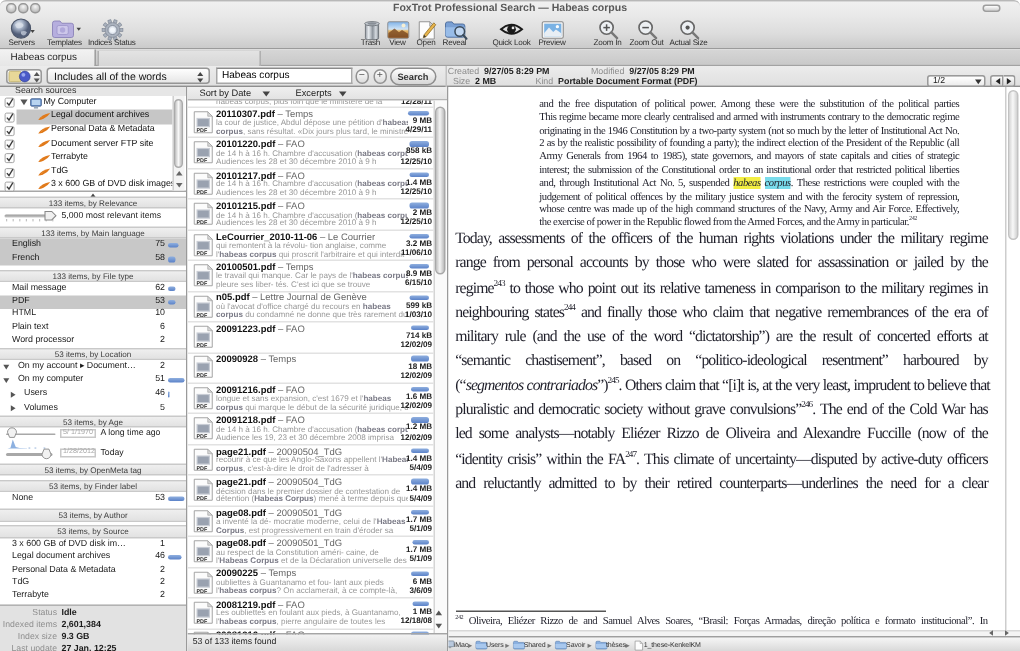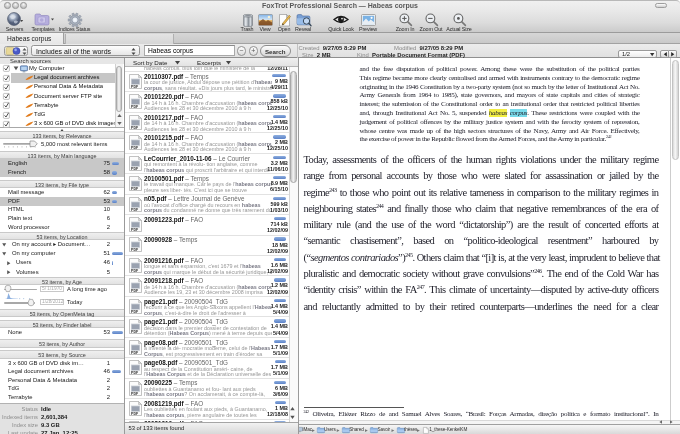--- a/index.html
+++ b/index.html
@@ -704,36 +704,38 @@
 <div class="abs" style="left:0;top:363.5px;width:173px;height:12.5px;background:linear-gradient(#f2f2f2,#d8d8d8);border-top:1px solid #a5a5a5;box-sizing:border-box;">
 <div style="position:absolute;left:3.5px;top:2.6px;font-size:5.8px;color:#222;">53 of 133 items found</div>
     </div>
 </div>
 <div class="abs" style="left:298px;top:58px;width:1px;height:376px;background:#9a9a9a;"></div>
 <div class="abs serif" style="left:299px;top:58px;width:381px;height:376px;background:#fff;overflow:hidden;">
 <div class="abs" style="left:60.5px;top:7.0px;width:280px;font-size:7.1px;letter-spacing:-0.3px;color:#23232e;">
 <div class="jline" style="height:8.8px;line-height:8.8px;overflow:visible;white-space:nowrap;">and the free disputation of political power. Among these were the substitution of the political parties</div>
 <div class="jline" style="height:8.8px;line-height:8.8px;overflow:visible;white-space:nowrap;">This regime became more clearly centralised and armed with instruments contrary to the democratic regime</div>
 <div class="jline" style="height:8.8px;line-height:8.8px;overflow:visible;white-space:nowrap;">originating in the 1946 Constitution by a two-party system (not so much by the letter of Institutional Act No.</div>
+<div class="jline" style="height:8.8px;line-height:8.8px;overflow:visible;white-space:nowrap;">2 as by the realistic possibility of founding a party); the indirect election of the President of the Republic (all</div>
 <div class="jline" style="height:8.8px;line-height:8.8px;overflow:visible;white-space:nowrap;">Army Generals from 1964 to 1985), state governors, and mayors of state capitals and cities of strategic</div>
 <div class="jline" style="height:8.8px;line-height:8.8px;overflow:visible;white-space:nowrap;">interest; the submission of the Constitutional order to an institutional order that restricted political liberties</div>
 <div class="jline" style="height:8.8px;line-height:8.8px;overflow:visible;white-space:nowrap;">and, through Institutional Act No. 5, suspended <i style="background:#f3ee43;">habeas</i> <i style="background:#79dcec;">corpus</i>. These restrictions were coupled with the</div>
 <div class="jline" style="height:8.8px;line-height:8.8px;overflow:visible;white-space:nowrap;">judgement of political offences by the military justice system and with the ferocity system of repression,</div>
-<div class="jline" style="height:8.8px;line-height:8.8px;overflow:visible;white-space:nowrap;">whose centre was made up of the high sectors structures of the Navy, Army and Air Force. Effectively,</div>
+<div class="jline" style="height:8.8px;line-height:8.8px;overflow:visible;white-space:nowrap;">whose centre was made up of the high command structures of the Navy, Army and Air Force. Effectively,</div>
 <div class="" style="height:8.8px;line-height:8.8px;overflow:visible;white-space:nowrap;">the exercise of power in the Republic flowed from the Armed Forces, and the Army in particular.<sup>242</sup></div>
 </div>
 <div class="abs" style="left:4.5px;top:94px;width:355px;font-size:10.5px;letter-spacing:-0.6px;word-spacing:0.2px;color:#1f1f2a;">
 <div class="jline" style="height:16.3px;line-height:16.3px;white-space:nowrap;">Today, assessments of the officers of the human rights violations under the military regime</div>
 <div class="jline" style="height:16.3px;line-height:16.3px;white-space:nowrap;">range from personal accounts by those who were slated for assassination or jailed by the</div>
 <div class="jline" style="height:16.3px;line-height:16.3px;white-space:nowrap;">regime<sup>243</sup> to those who point out its relative tameness in comparison to the military regimes in</div>
 <div class="jline" style="height:16.3px;line-height:16.3px;white-space:nowrap;">neighbouring states<sup>244</sup> and finally those who claim that negative remembrances of the era of</div>
 <div class="jline" style="height:16.3px;line-height:16.3px;white-space:nowrap;">military rule (and the use of the word “dictatorship”) are the result of concerted efforts at</div>
 <div class="jline" style="height:16.3px;line-height:16.3px;white-space:nowrap;">“semantic chastisement”, based on “politico-ideological resentment” harboured by</div>
 <div class="jline" style="height:16.3px;line-height:16.3px;white-space:nowrap;">(“<i>segmentos contrariados</i>”)<sup>245</sup>. Others claim that “[i]t is, at the very least, imprudent to believe that</div>
 <div class="jline" style="height:16.3px;line-height:16.3px;white-space:nowrap;">pluralistic and democratic society without grave convulsions”<sup>246</sup>. The end of the Cold War has</div>
+<div class="jline" style="height:16.3px;line-height:16.3px;white-space:nowrap;">led some analysts—notably Eliézer Rizzo de Oliveira and Alexandre Fuccille (now of the</div>
 <div class="jline" style="height:16.3px;line-height:16.3px;white-space:nowrap;">“identity crisis” within the FA<sup>247</sup>. This climate of uncertainty—disputed by active-duty officers</div>
 <div class="jline" style="height:16.3px;line-height:16.3px;white-space:nowrap;">and reluctantly admitted to by their retired counterparts—underlines the need for a clear</div>
 </div>
 <div class="abs" style="left:4.5px;top:349px;width:100px;border-top:0.5px solid #555;"></div>
 <div class="abs jline" style="left:4.5px;top:352.2px;width:355px;font-size:7.1px;letter-spacing:-0.3px;color:#23232e;line-height:8.6px;white-space:nowrap;"><sup>242</sup> Oliveira, Eliézer Rizzo de and Samuel Alves Soares, “Brasil: Forças Armadas, direção política e formato institucional”. In</div>
 <div class="abs" style="left:371px;top:0;width:1px;height:362px;background:#cdcdcd;"></div>
 <div class="abs" style="left:373px;top:2px;width:7px;height:100px;border-radius:3.5px;background:linear-gradient(90deg,#d8d8d8,#f8f8f8 45%,#d2d2d2);border:0.5px solid #c2c2c2;box-sizing:border-box;"></div>
 <div class="abs" style="left:0;top:361.5px;width:381px;height:4.5px;background:#f4f4f4;border-top:1px solid #d8d8d8;box-sizing:border-box;"></div>
 <svg class="abs" style="left:360px;top:362px;" width="14" height="4" viewBox="0 0 14 4">
       <path d="M3,0.2 l0,3.6 l-2.6,-1.8 z" fill="#666"></path>

